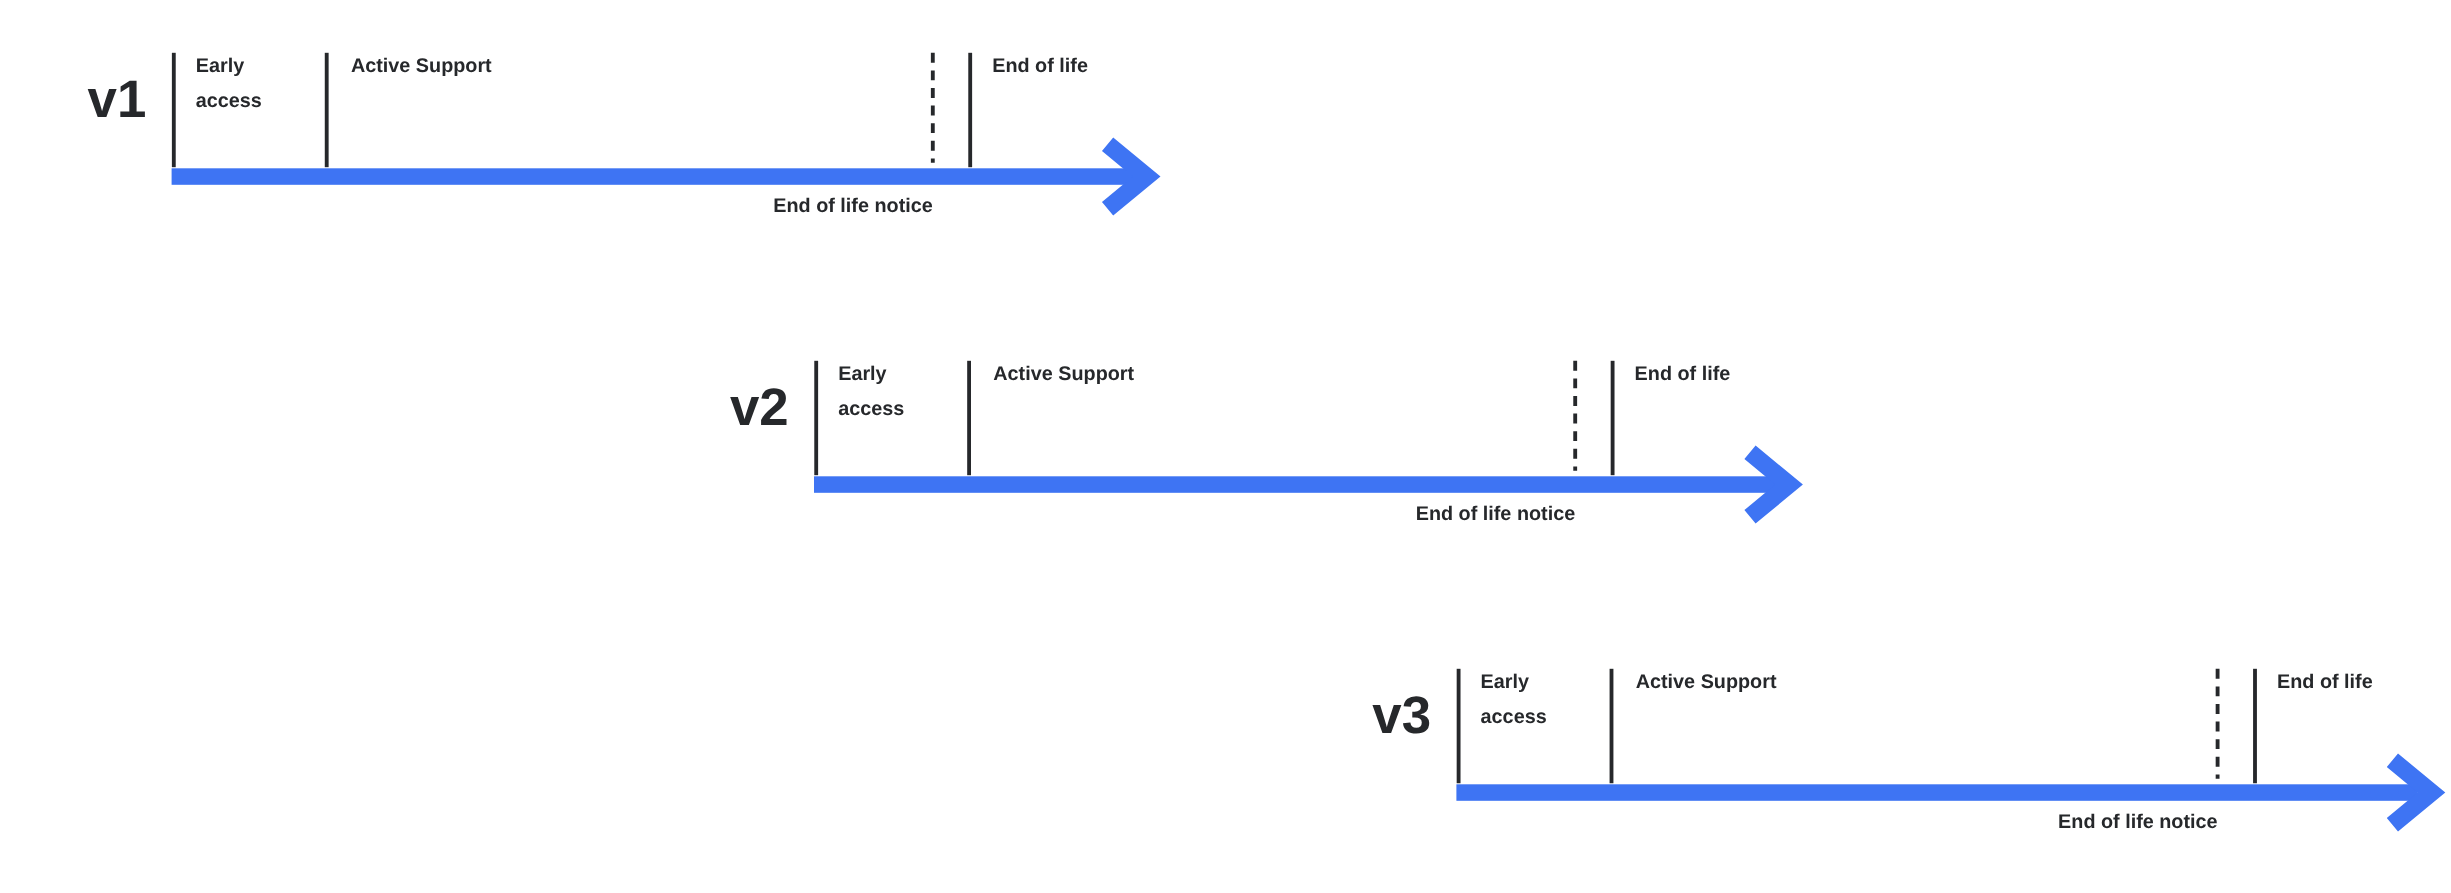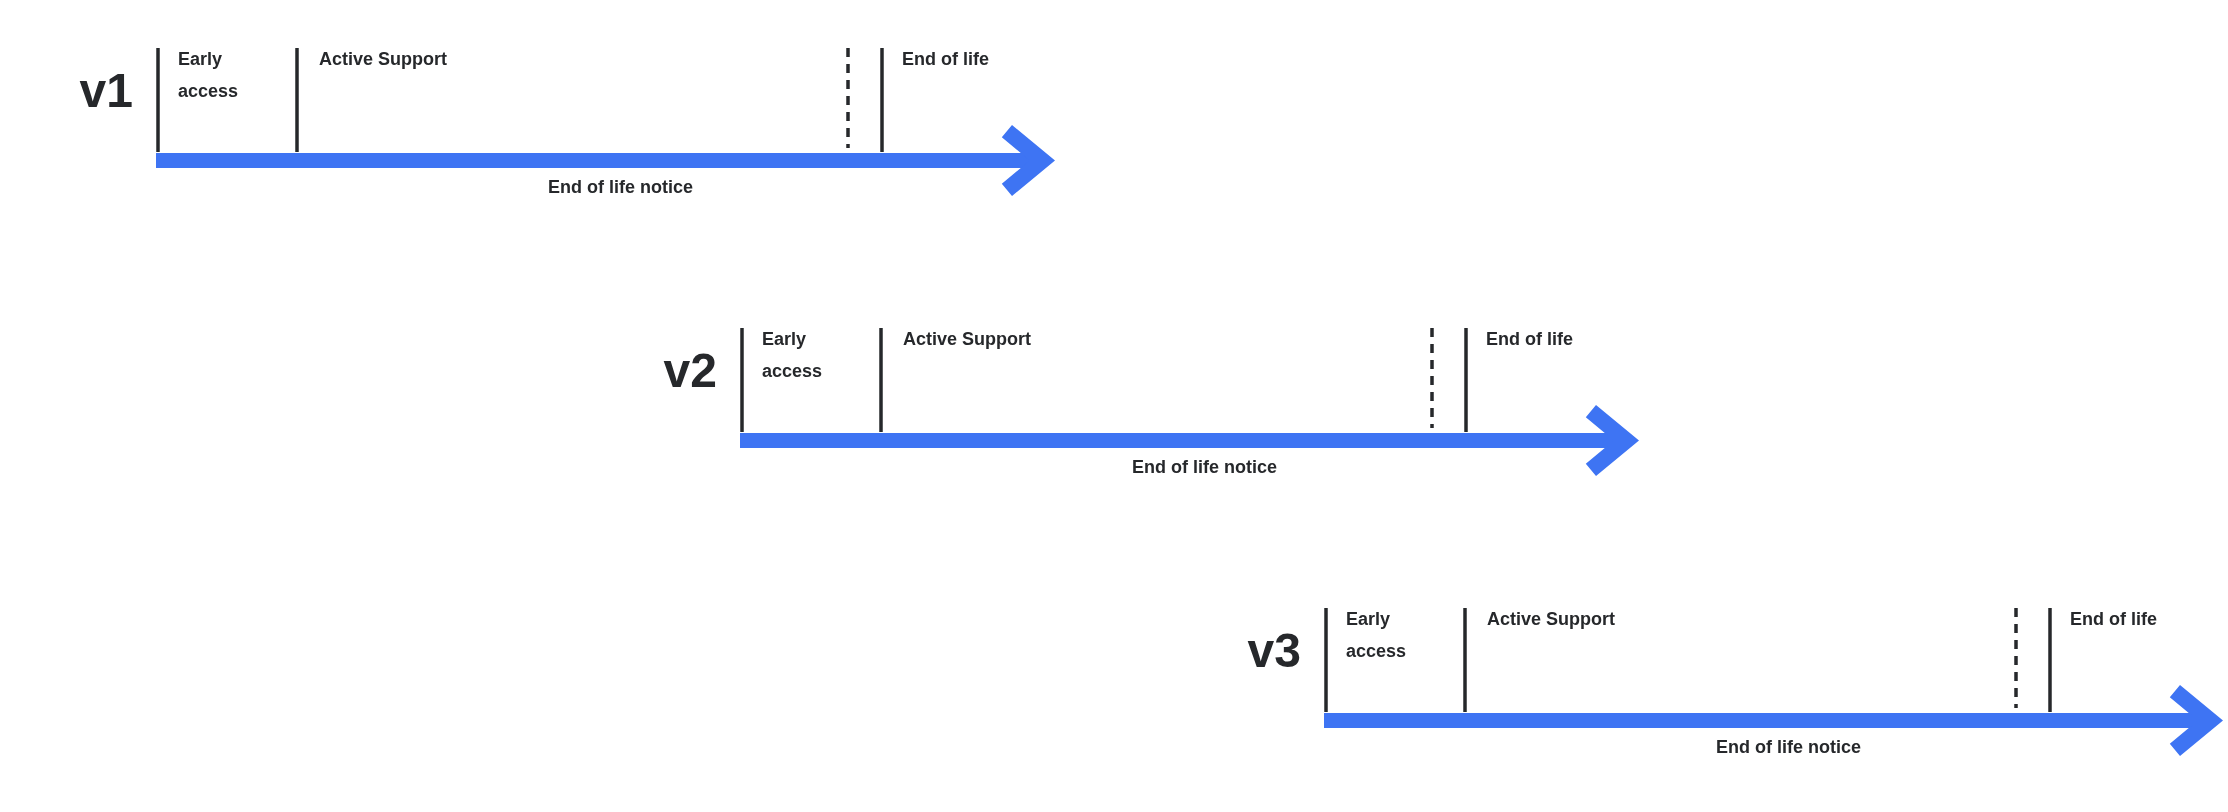--- a/index.html
+++ b/index.html
@@ -54,21 +54,21 @@
   .lbl {
     position: absolute;
     font-size: 18px;
     line-height: 32px;
     font-weight: 700;
     color: var(--text);
   }
   .lbl.early  { left: 20px;  top: -5px; width: 100px; }
   .lbl.active { left: 161px; top: -5px; white-space: nowrap; text-align: center; }
   .lbl.eol    { left: 744px; top: -5px; white-space: nowrap; }
-  .lbl.notice { left: 390px; top: 123px; width: 300px; text-align: left; white-space: nowrap; }
+  .lbl.notice { left: 390px; top: 123px; width: 300px; text-align: right; white-space: nowrap; }
 </style>
 </head>
 <body>
 
 <div class="page">
 
   <div class="timeline row-1">
     <div class="version">v1</div>
     <svg class="graphic" viewBox="-10 -5 920 170" xmlns="http://www.w3.org/2000/svg">
       <line class="tick" x1="0" y1="0" x2="0" y2="104"></line>

